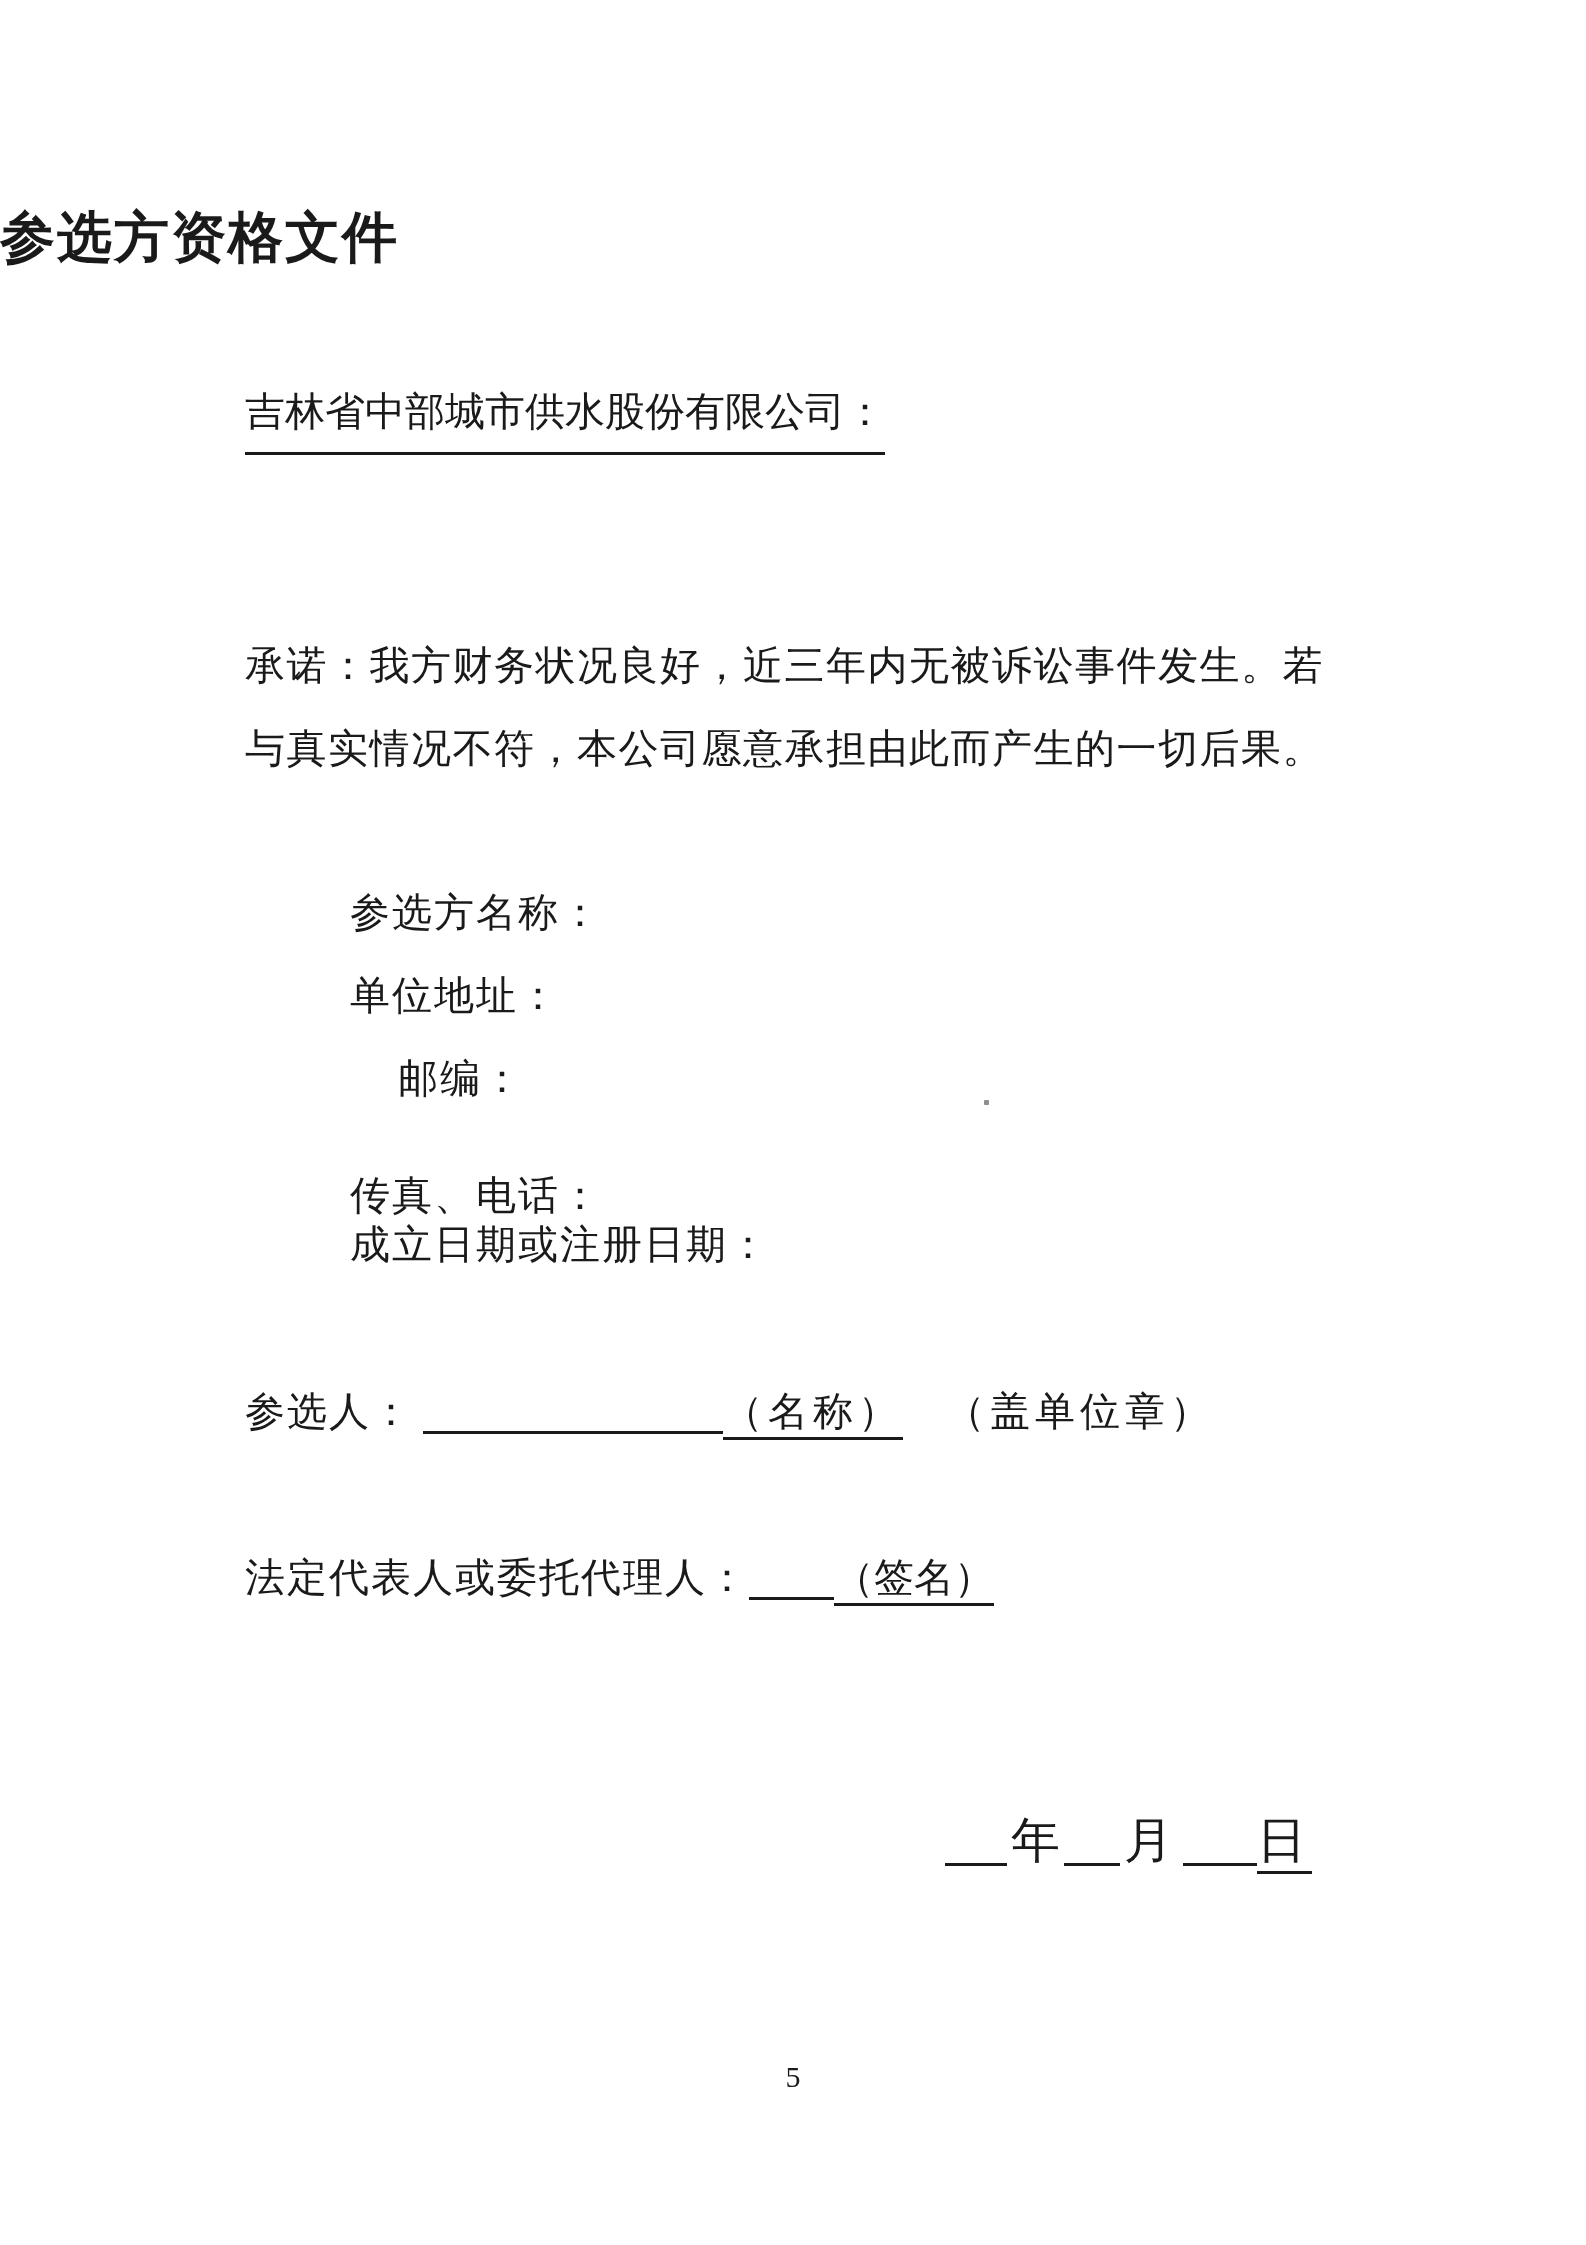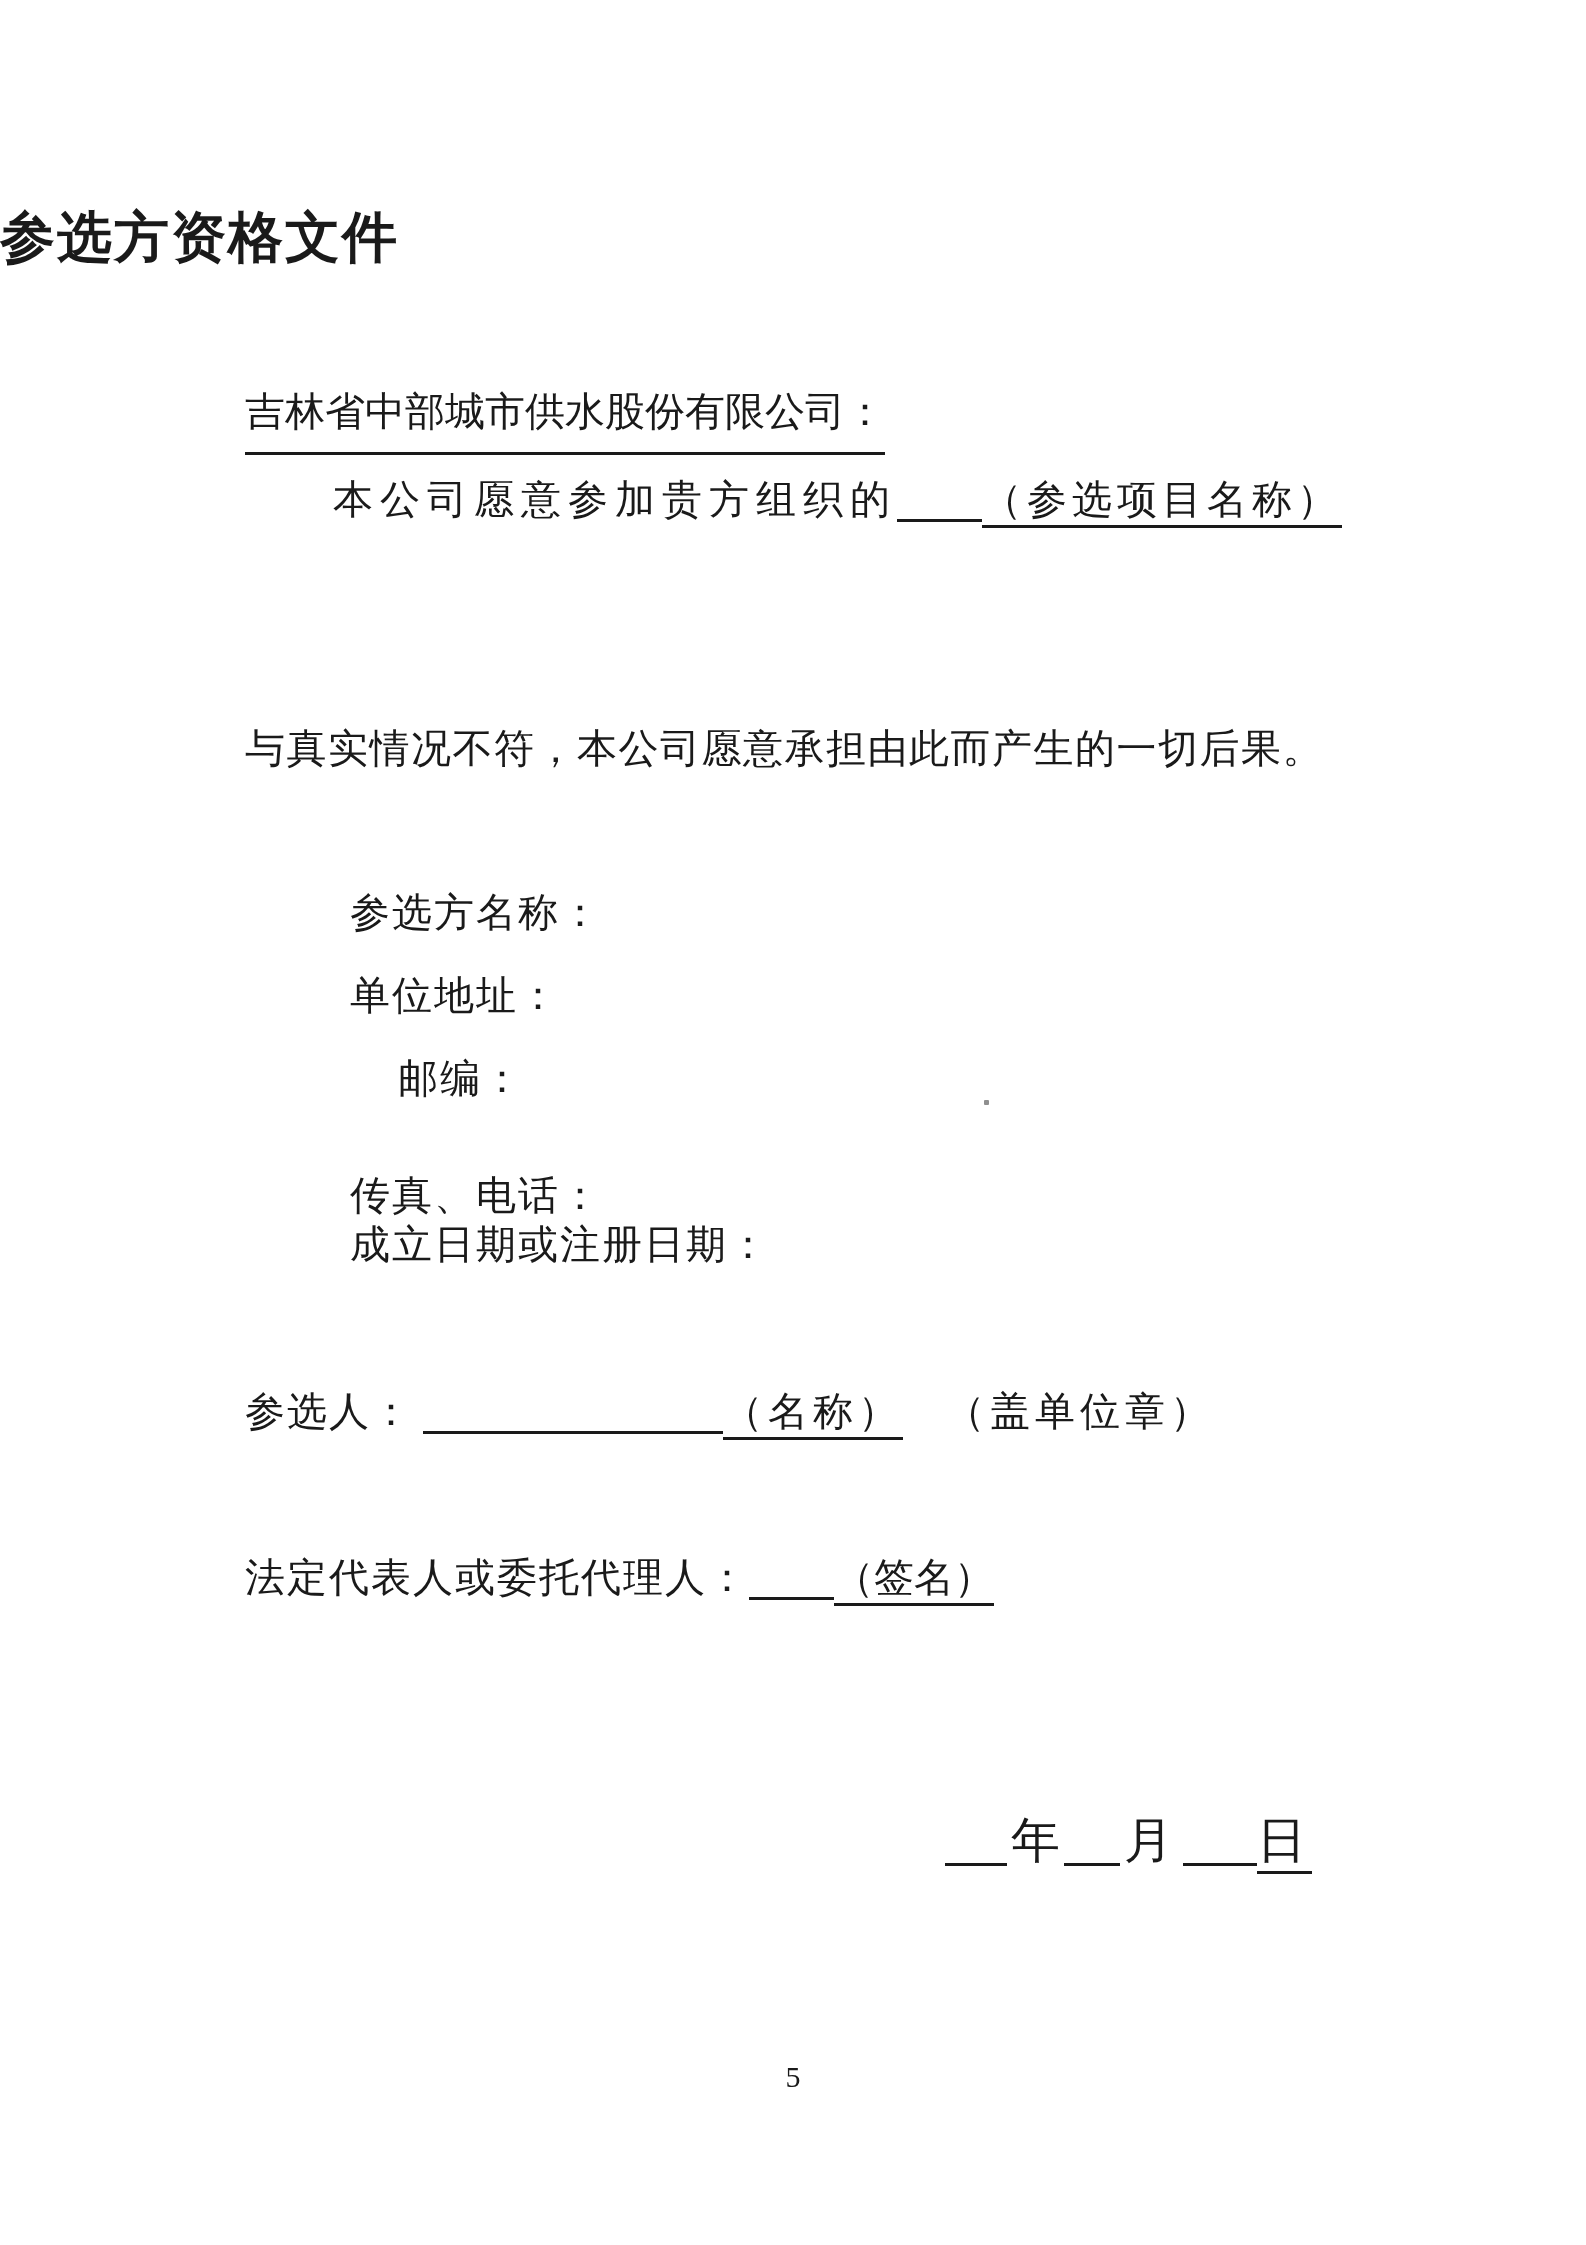--- a/index.html
+++ b/index.html
@@ -64,23 +64,21 @@
 </style>
 </head>
 <body>
 
 <div class="page">
 
   <div class="abs title">参选方资格文件</div>
 
   <div class="abs body-text salutation">吉林省中部城市供水股份有限公司：</div>
 
-  <div class="abs body-text p-line1">
-    <span class="pre">本公司愿意参加贵方组织的</span><span class="blank" style="width:85px"></span><span class="u note">（参选项目名称）</span>
-  </div>
+  <div class="abs body-text p-line3">承诺：我方财务状况良好，近三年内无被诉讼事件发生。若</div>
   <div class="abs body-text p-line4">与真实情况不符，本公司愿意承担由此而产生的一切后果。</div>
 
   <div class="abs body-text field f0">参选方名称：</div>
   <div class="abs body-text field f1">单位地址：</div>
   <div class="abs body-text field f2">邮编：</div>
   <div class="abs body-text field f3">传真、电话：</div>
   <div class="abs body-text field f4">成立日期或注册日期：</div>
 
   <div class="abs body-text sign-line1">
     <span class="label">参选人：</span><span class="blank" style="width:300px;margin-left:10px"></span><span class="u note">（名称）</span><span class="spacer" style="width:42px"></span><span class="note">（盖单位章）</span>

